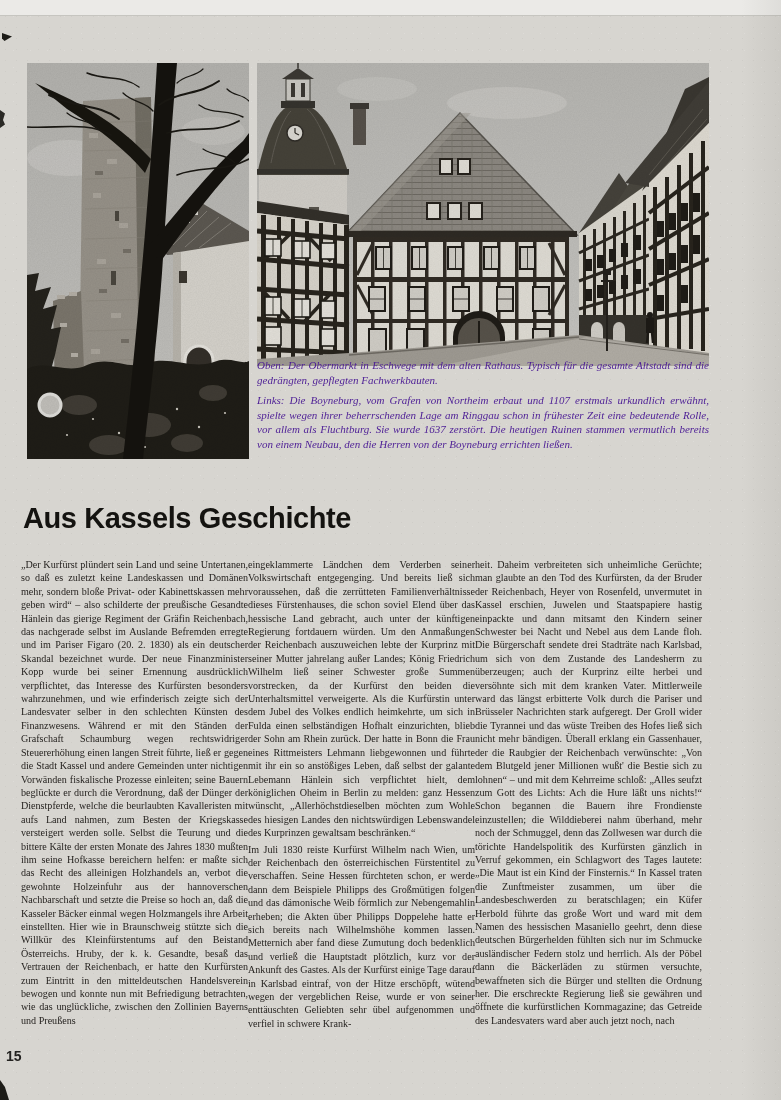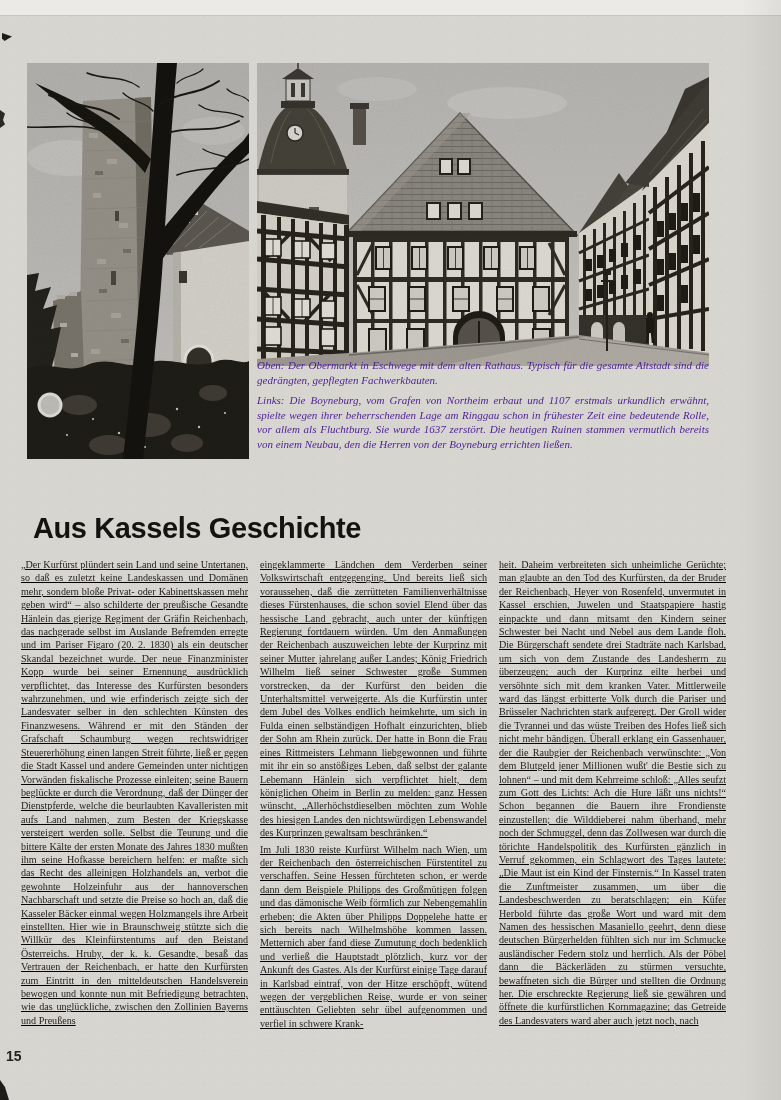--- a/index.html
+++ b/index.html
@@ -26,25 +26,25 @@
 
   .photo{position:absolute;display:block;margin:0;line-height:0;}
   .photo svg{display:block;}
   .photo-left{left:27px;top:63px;width:222px;height:396px;}
   .photo-right{left:257px;top:63px;width:452px;height:303px;}
 
   .captions{position:absolute;left:257px;top:358px;width:452px;color:#4c1d95;}
   .caption{margin:0 0 6px 0;font-style:italic;font-size:11px;line-height:14.6px;
     text-align:justify;}
 
-  .headline{position:absolute;left:21px;top:500px;margin:12px;color:#141310;
+  .headline{position:absolute;left:21px;top:500px;margin:2px;color:#141310;
     font-family:"Liberation Sans", sans-serif;font-weight:700;font-size:29px;
     letter-spacing:-0.4px;}
 
-  .columns{position:absolute;left:21px;top:558px;width:705px;display:flex;gap:12px;text-decoration:underline;}
+  .columns{position:absolute;left:21px;top:558px;width:705px;display:flex;}
   .col{width:227px;color:#262320;}
   .col p{margin:0 0 3px 0;font-size:10.1px;line-height:13.4px;text-align:justify;
     hyphens:auto;-webkit-hyphens:auto;}
 
   .page-num{position:absolute;left:6px;top:1048px;color:#232220;
     font-family:"Liberation Sans", sans-serif;font-weight:700;font-size:14px;}
 </style>
 </head>
 <body>
 

